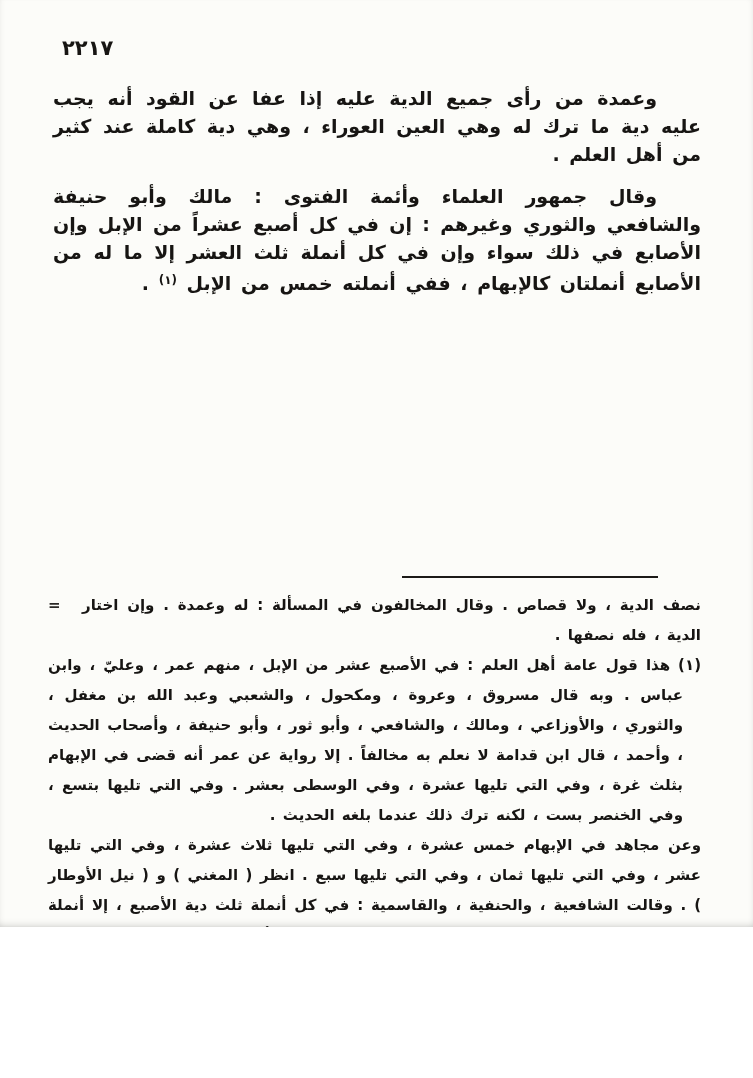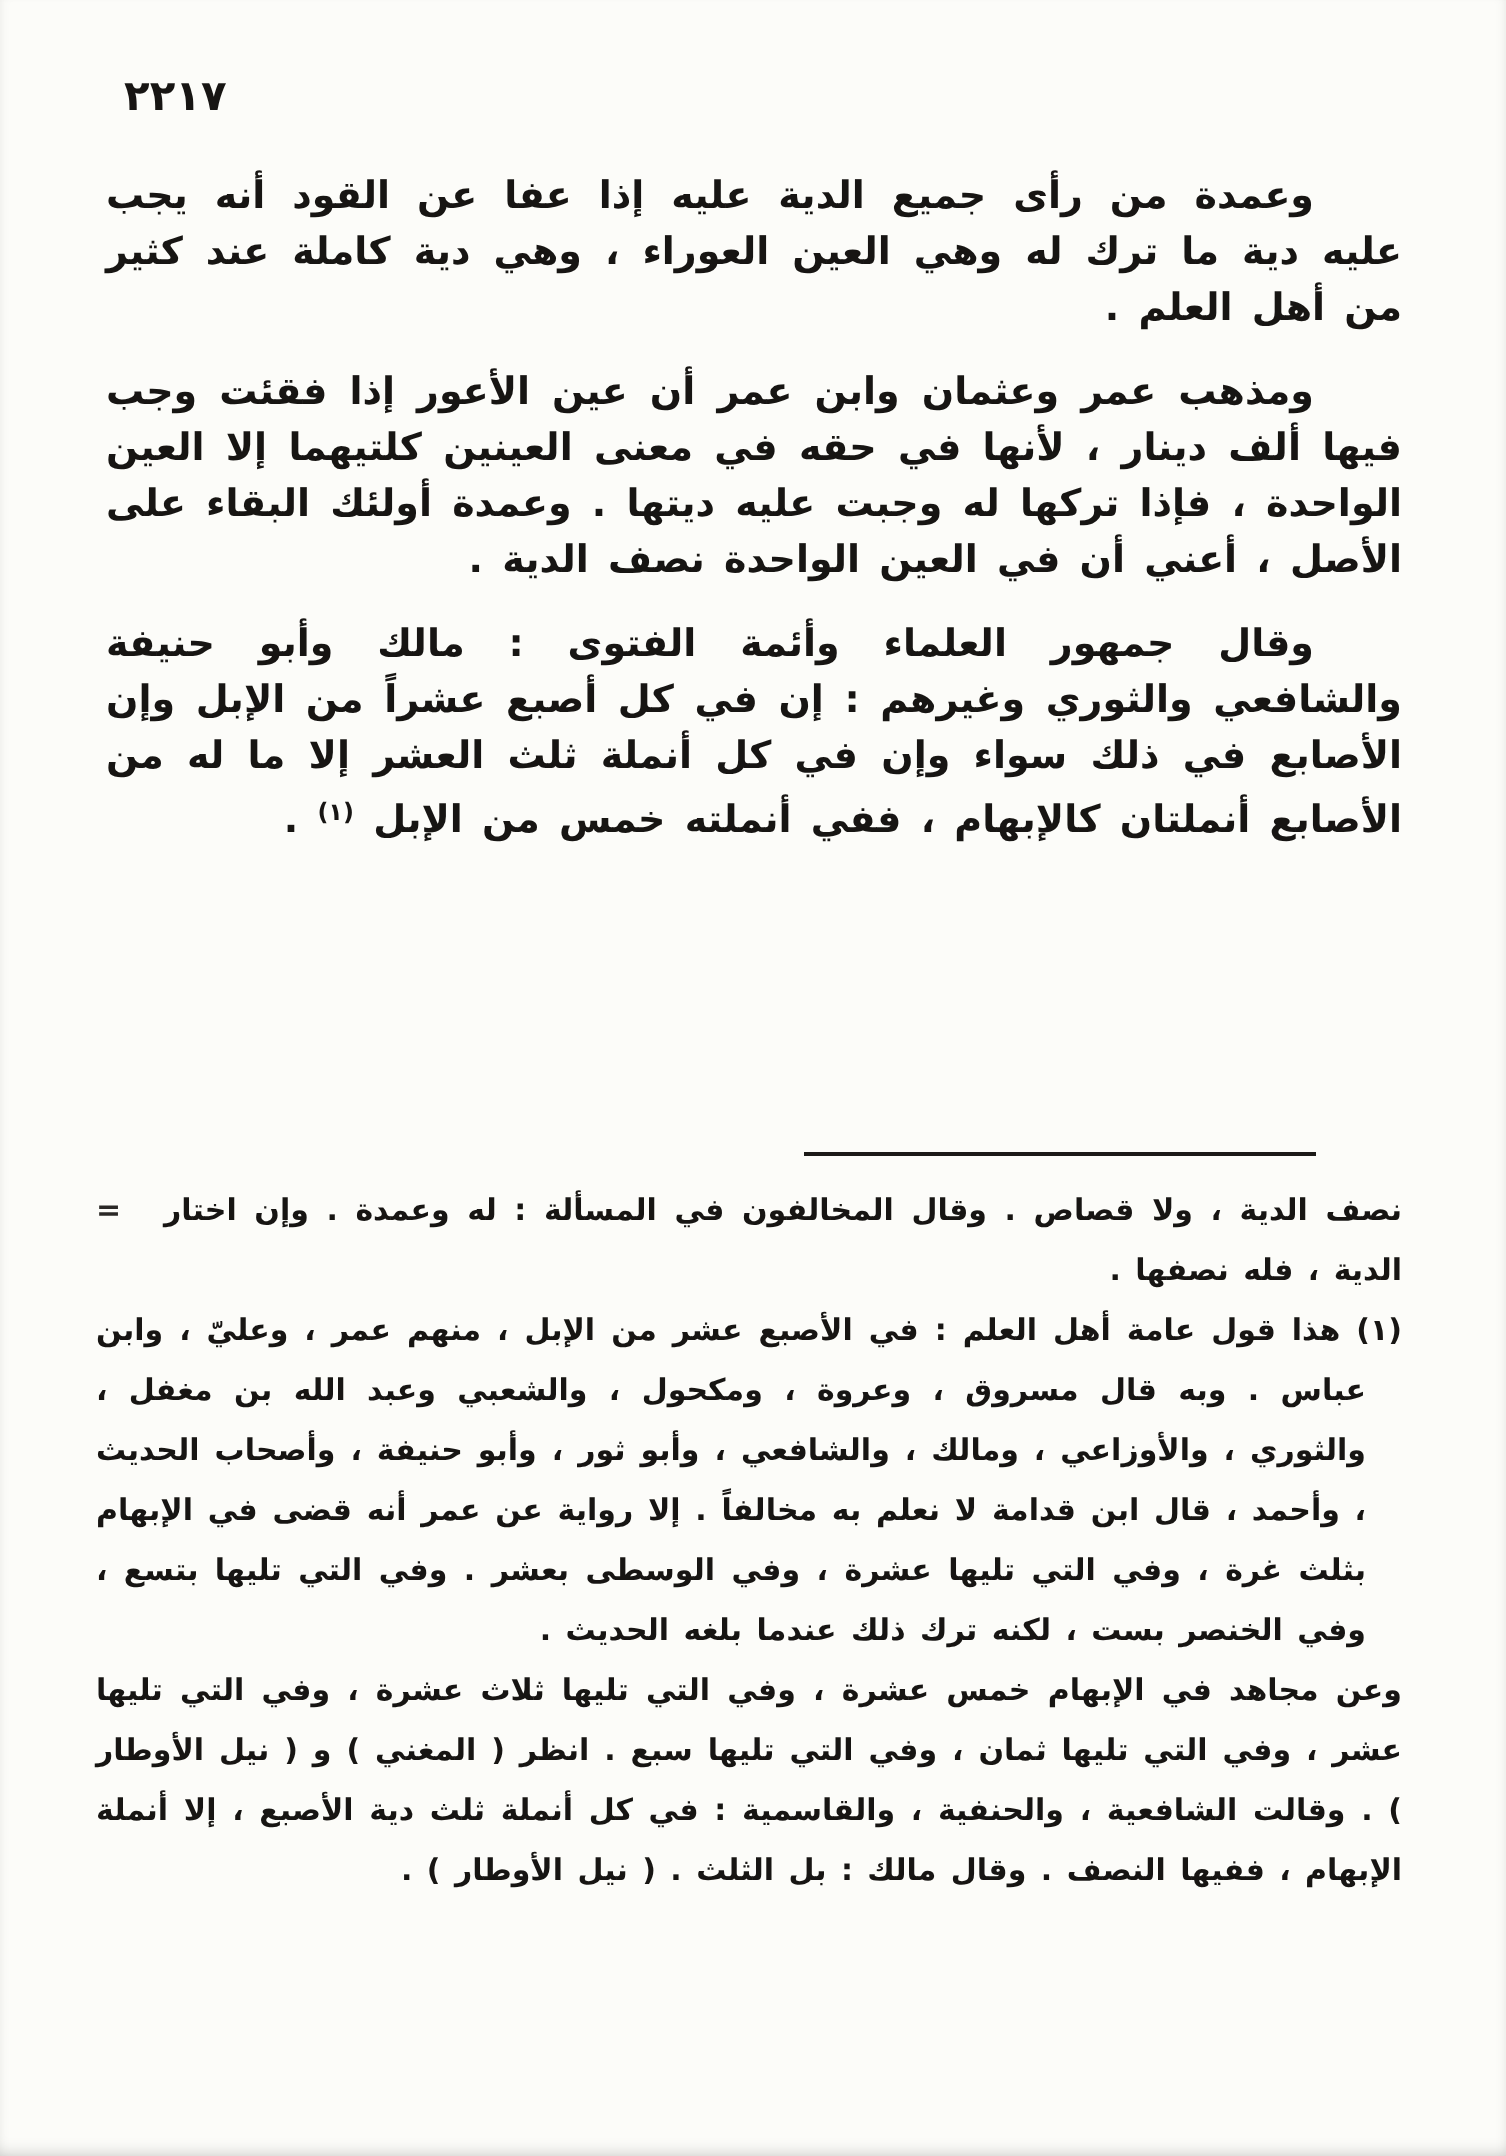--- a/index.html
+++ b/index.html
@@ -4,21 +4,21 @@
 <style>
   html, body {
     margin: 0;
     padding: 0;
     background: #ffffff;
     font-family: "DejaVu Sans", sans-serif;
   }
   .page {
     position: relative;
     width: 753px;
-    height: 1078px;
+    height: 927px;
     margin: 0 auto;
     background: #fcfcf9;
     overflow: hidden;
     box-shadow: inset 0 -7px 9px -7px rgba(0,0,0,0.22),
                 inset -4px 0 7px -5px rgba(0,0,0,0.10),
                 inset 4px 0 7px -5px rgba(0,0,0,0.08);
     color: #171513;
   }
   .page-number {
     position: absolute;
@@ -89,21 +89,20 @@
 </style>
 </head>
 <body>
 
 <div class="page">
 
   <div class="page-number">٢٢١٧</div>
 
   <div class="body-text">
     <p class="body-para">وعمدة من رأى جميع الدية عليه إذا عفا عن القود أنه يجب عليه دية ما ترك له وهي العين العوراء ، وهي دية كاملة عند كثير من أهل العلم .</p>
-    <p class="body-para">ومذهب عمر وعثمان وابن عمر أن عين الأعور إذا فقئت وجب فيها ألف دينار ، لأنها في حقه في معنى العينين كلتيهما إلا العين الواحدة ، فإذا تركها له وجبت عليه ديتها . وعمدة أولئك البقاء على الأصل ، أعني أن في العين الواحدة نصف الدية .</p>
     <p class="body-para"><span>وقال جمهور العلماء وأئمة الفتوى : مالك وأبو حنيفة والشافعي والثوري وغيرهم : إن في كل أصبع عشراً من الإبل وإن الأصابع في ذلك سواء وإن في كل أنملة ثلث العشر إلا ما له من الأصابع أنملتان كالإبهام ، ففي أنملته خمس من الإبل</span>&nbsp;<sup class="note-ref">(١)</sup><span> .</span></p>
   </div>
 
   <div class="fn-separator"></div>
 
   <div class="footnotes">
     <p class="fn-para"><span class="cont-marker">=</span><span>نصف الدية ، ولا قصاص . وقال المخالفون في المسألة : له وعمدة . وإن اختار الدية ، فله نصفها .</span></p>
     <p class="fn-para hang"><span class="fn-marker">(١)</span>&nbsp;<span>هذا قول عامة أهل العلم : في الأصبع عشر من الإبل ، منهم عمر ، وعليّ ، وابن عباس . وبه قال مسروق ، وعروة ، ومكحول ، والشعبي وعبد الله بن مغفل ، والثوري ، والأوزاعي ، ومالك ، والشافعي ، وأبو ثور ، وأبو حنيفة ، وأصحاب الحديث ، وأحمد ، قال ابن قدامة لا نعلم به مخالفاً . إلا رواية عن عمر أنه قضى في الإبهام بثلث غرة ، وفي التي تليها عشرة ، وفي الوسطى بعشر . وفي التي تليها بتسع ، وفي الخنصر بست ، لكنه ترك ذلك عندما بلغه الحديث .</span></p>
     <p class="fn-para">وعن مجاهد في الإبهام خمس عشرة ، وفي التي تليها ثلاث عشرة ، وفي التي تليها عشر ، وفي التي تليها ثمان ، وفي التي تليها سبع . انظر ( المغني ) و ( نيل الأوطار ) . وقالت الشافعية ، والحنفية ، والقاسمية : في كل أنملة ثلث دية الأصبع ، إلا أنملة الإبهام ، ففيها النصف . وقال مالك : بل الثلث . ( نيل الأوطار ) .</p>
   </div>

